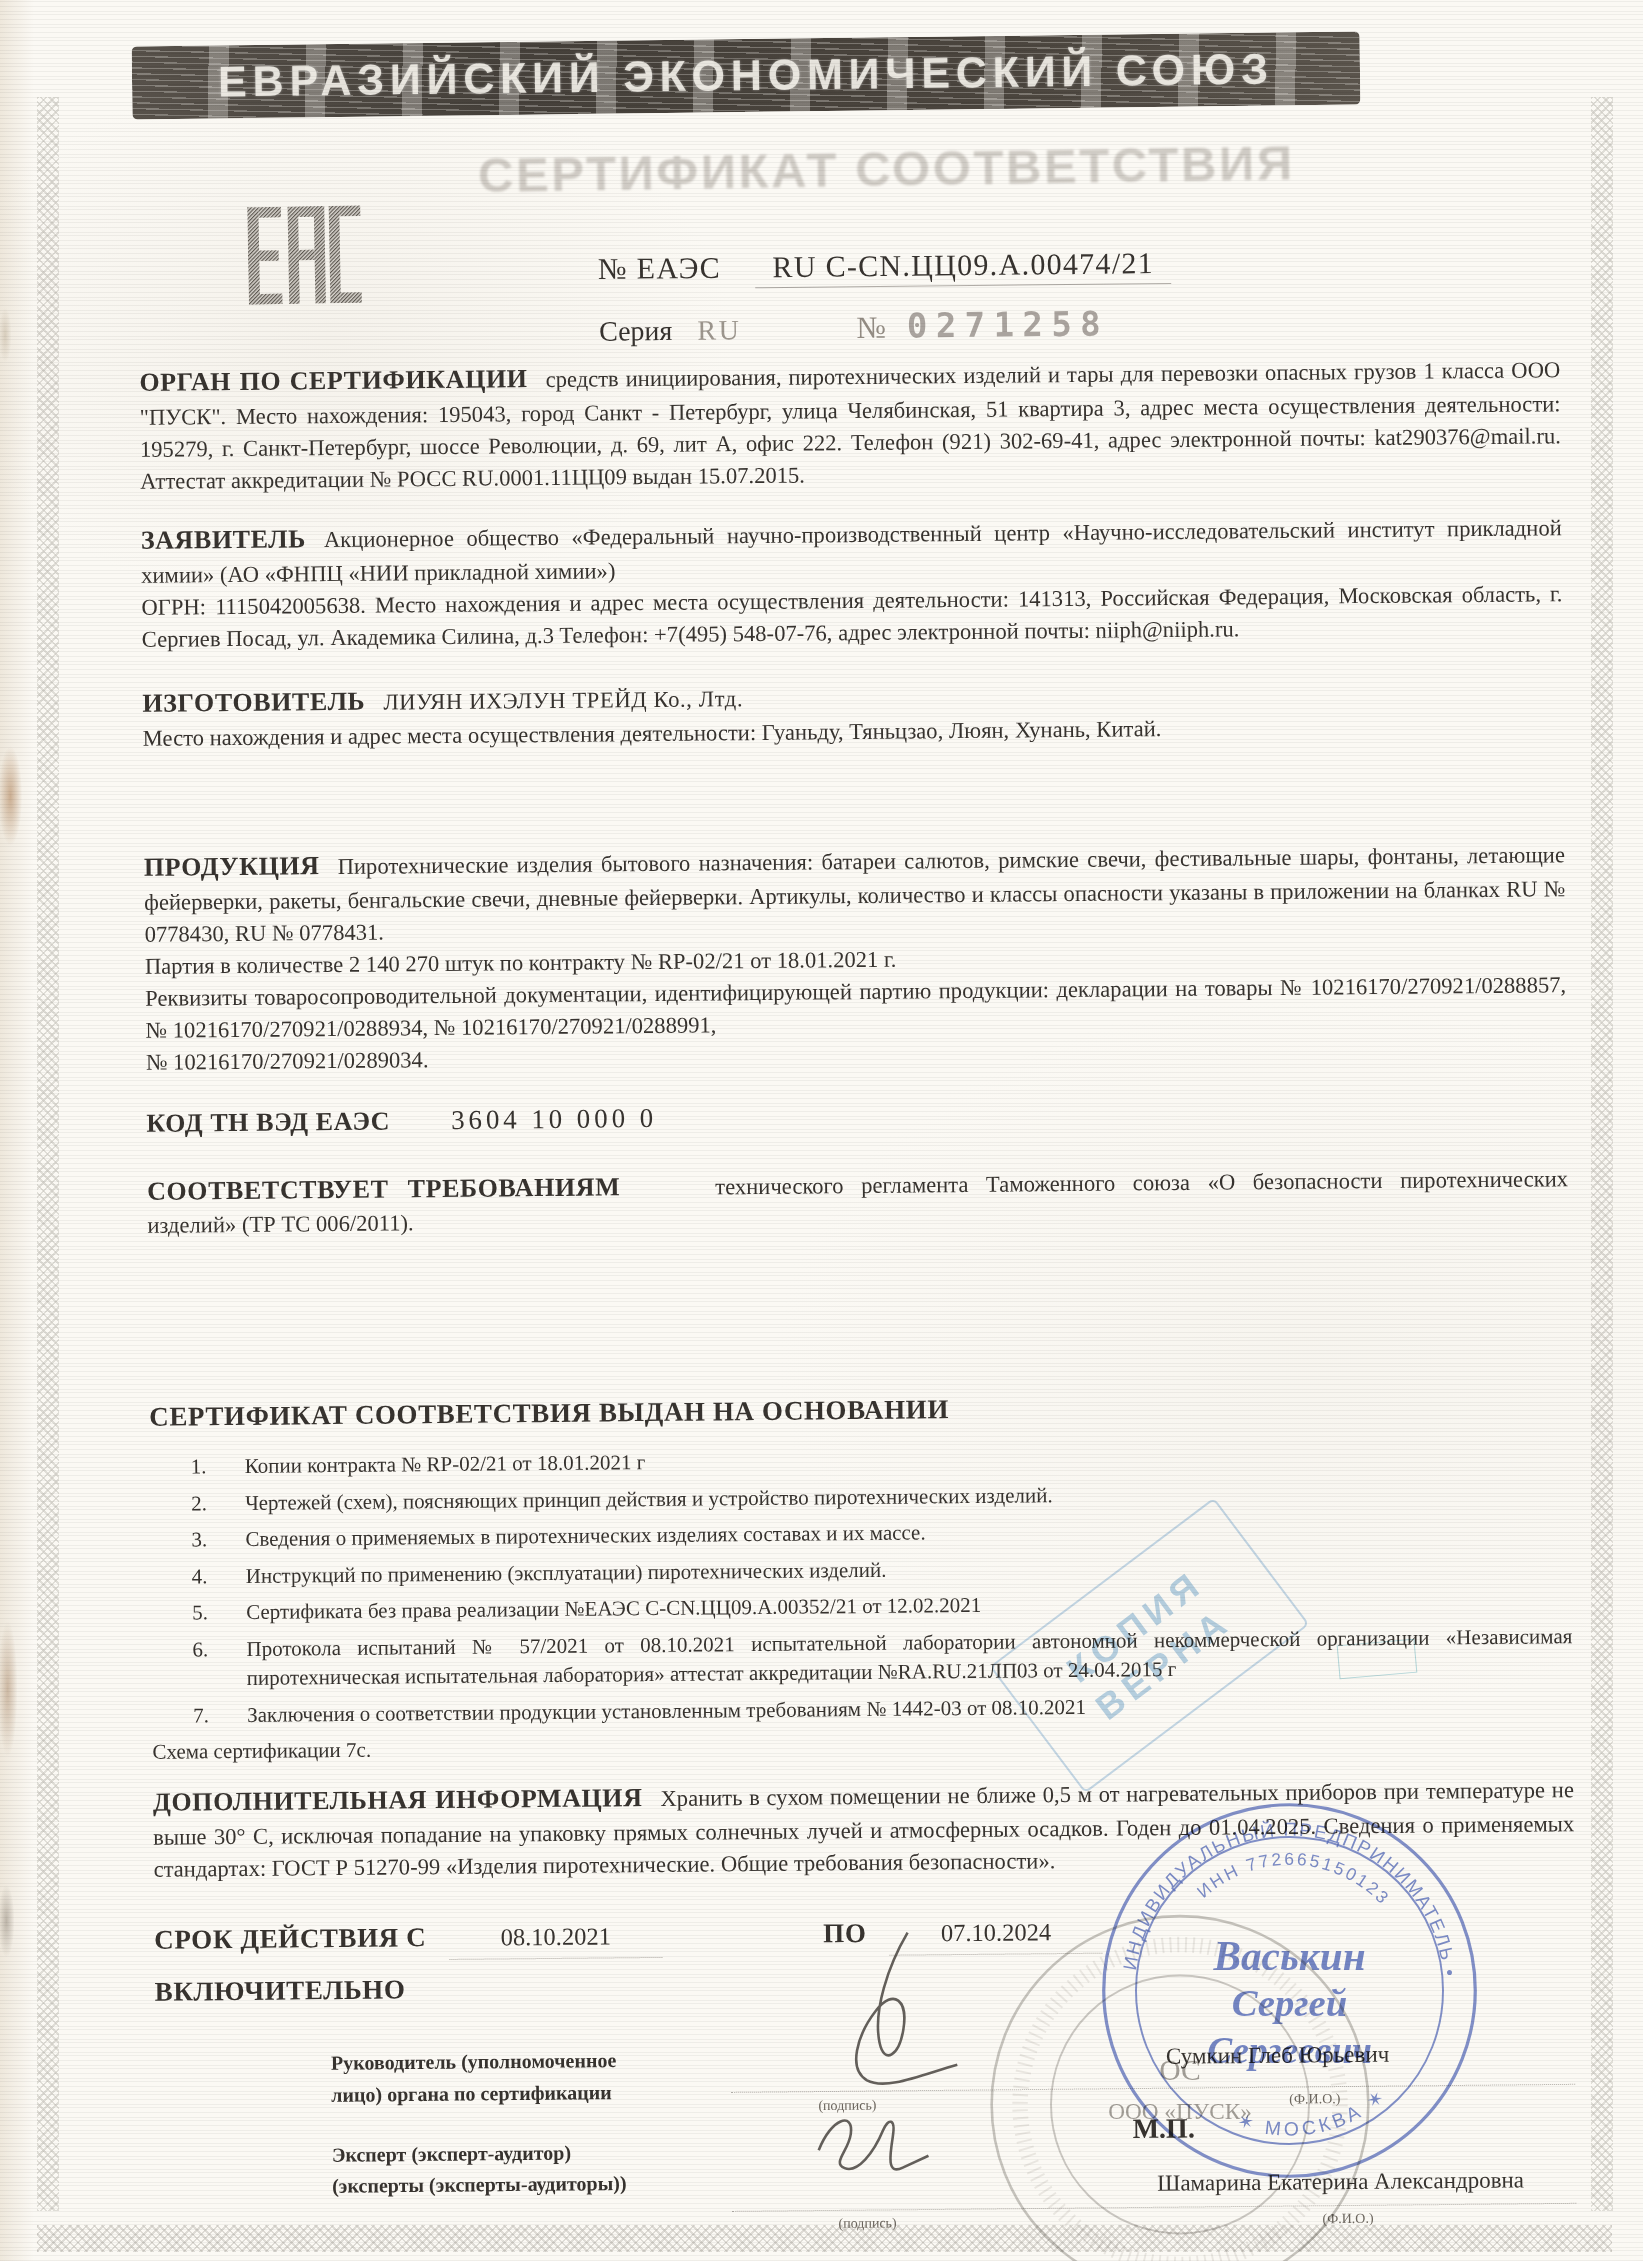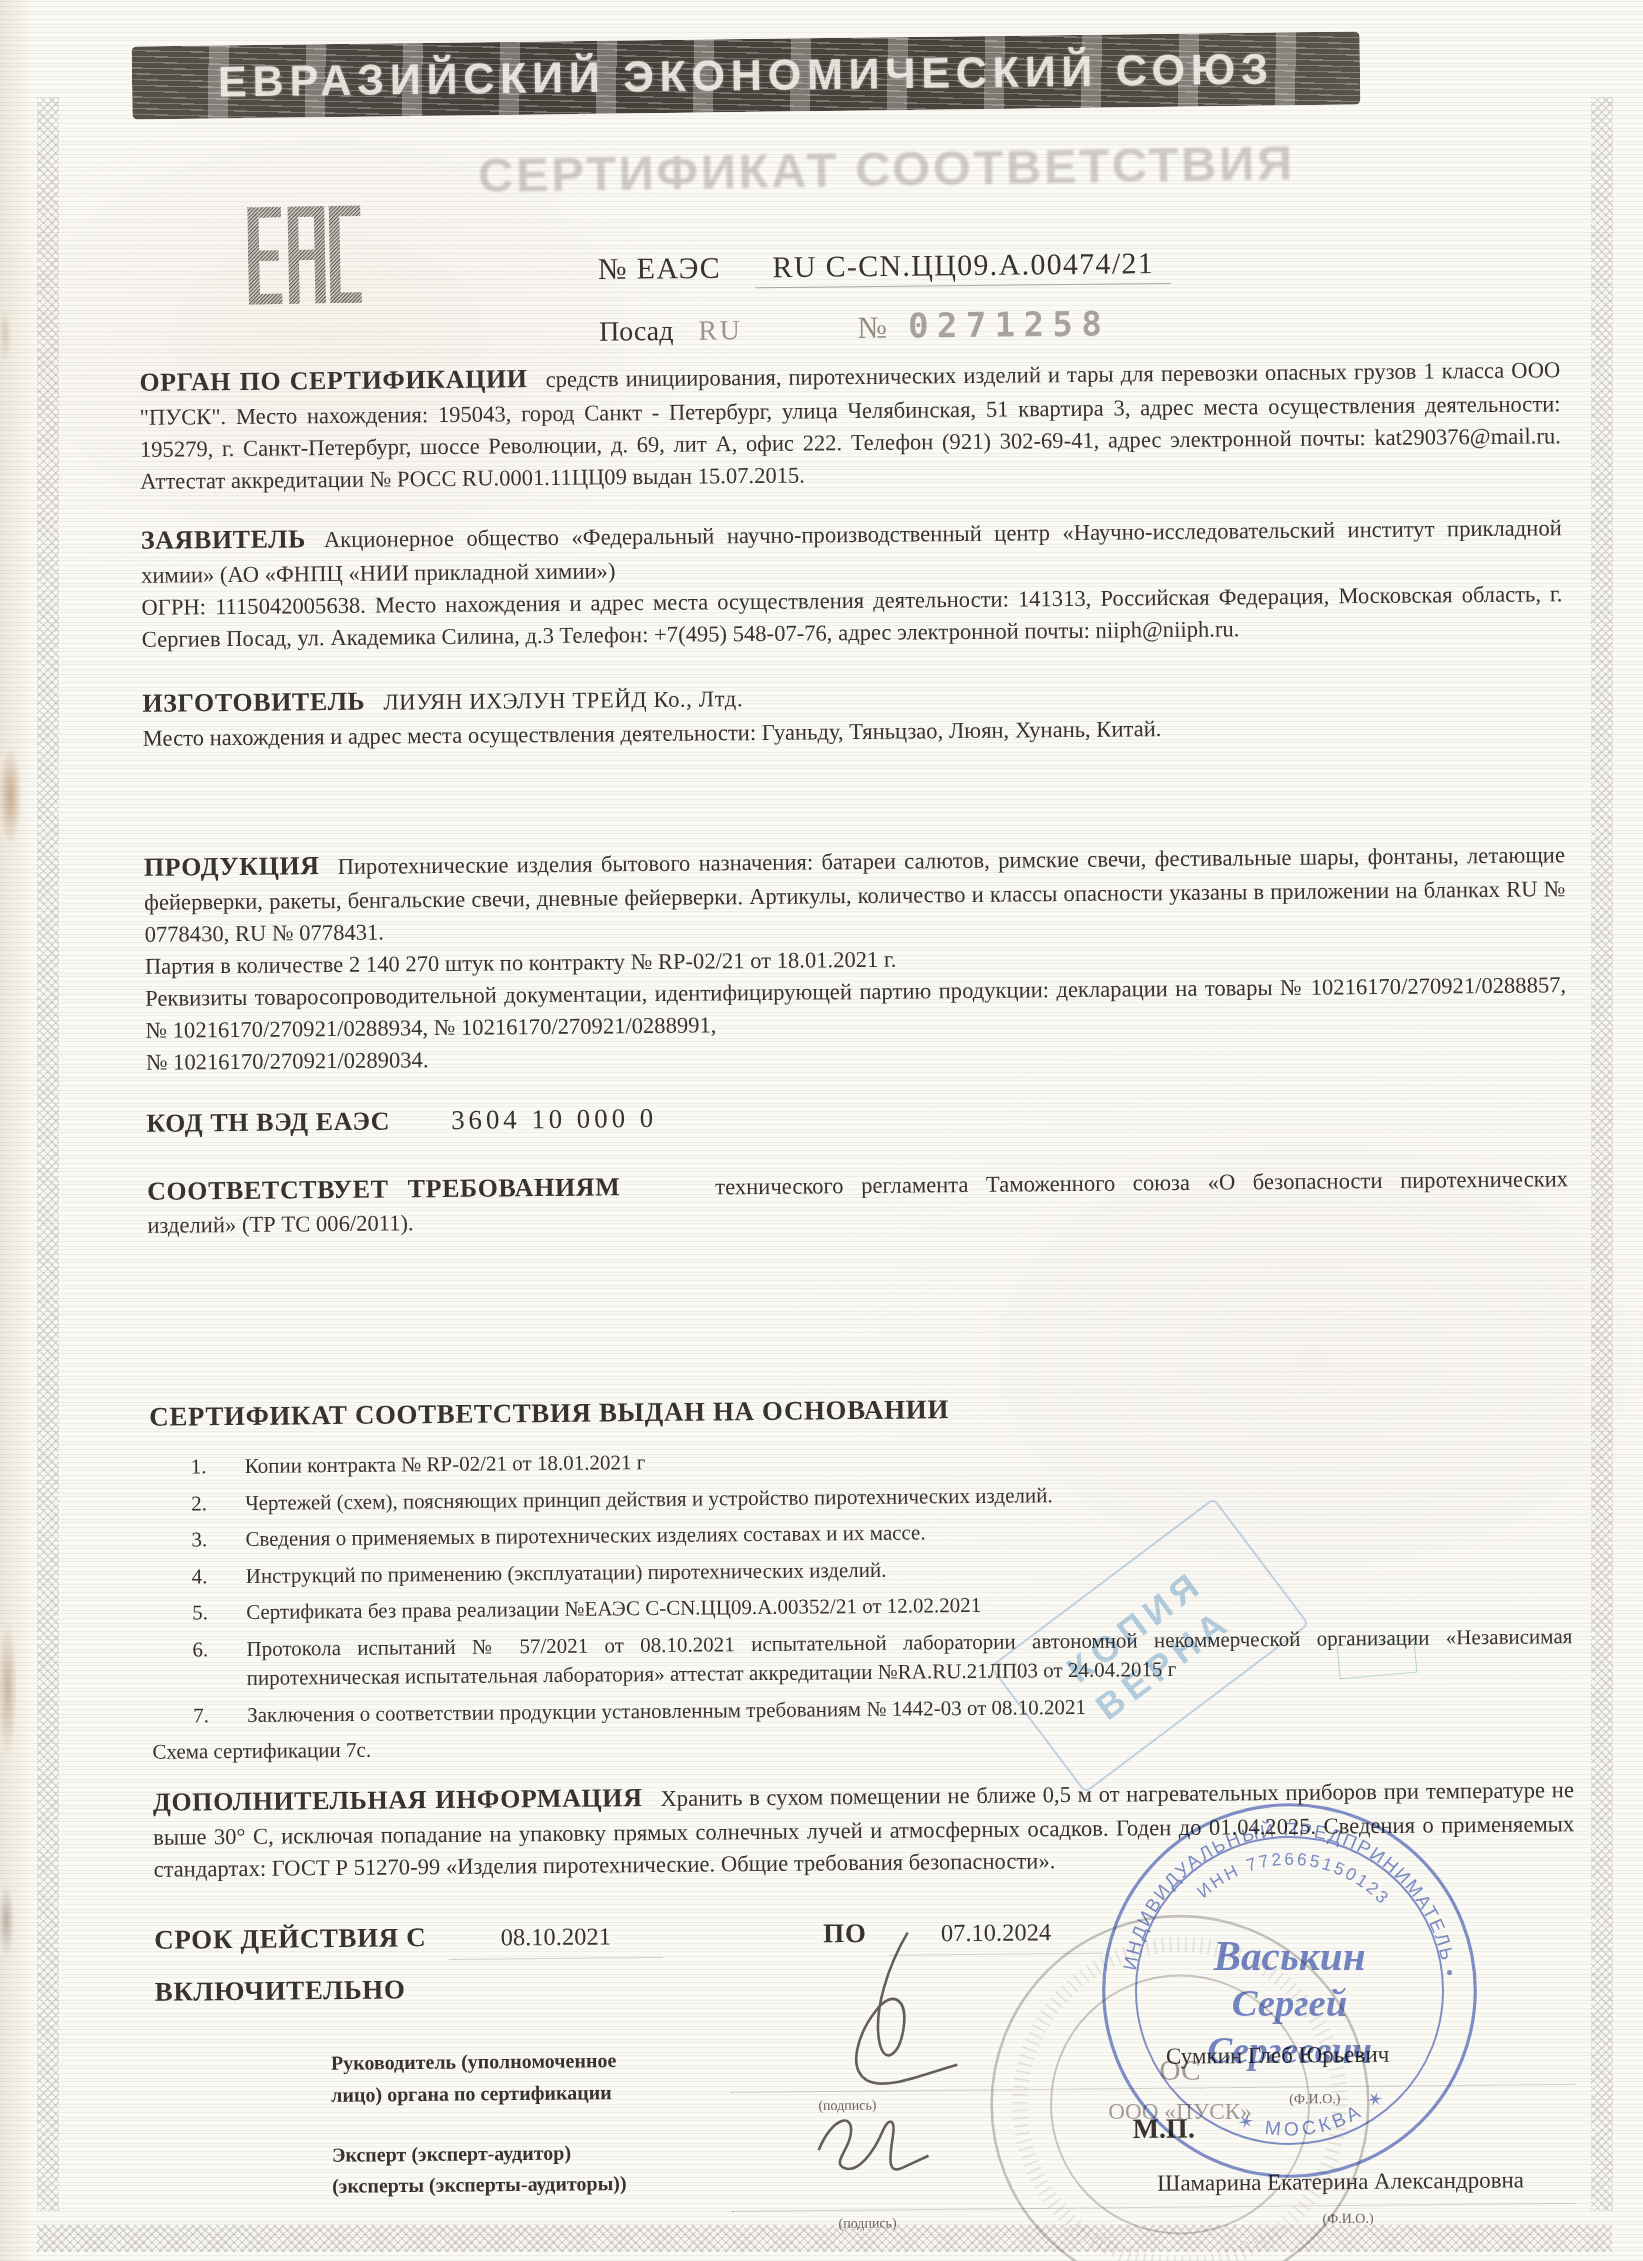--- a/index.html
+++ b/index.html
@@ -163,21 +163,21 @@
       </g>
     </svg>
   </div>
 
   <div class="number-line">
     <span class="lbl">№ ЕАЭС</span>
     <span class="val">RU C-CN.ЦЦ09.А.00474/21</span>
   </div>
 
   <div class="series-line">
-    <span>Посад</span>
+    <span>Серия</span>
     <span class="ru">RU</span>
     <span class="no">№</span>
     <span class="serial">0271258</span>
   </div>
 
   <div class="content">
 
     <p class="sec"><b class="h">ОРГАН ПО СЕРТИФИКАЦИИ</b><span>средств инициирования, пиротехнических изделий и тары для перевозки опасных грузов 1 класса ООО "ПУСК". Место нахождения: 195043, город Санкт - Петербург, улица Челябинская, 51 квартира 3, адрес места осуществления деятельности: 195279, г. Санкт-Петербург, шоссе Революции, д. 69, лит А, офис 222. Телефон (921) 302-69-41, адрес электронной почты: kat290376@mail.ru. Аттестат аккредитации № РОСС RU.0001.11ЦЦ09 выдан 15.07.2015.</span></p>
 
     <p class="sec applicant"><b class="h">ЗАЯВИТЕЛЬ</b><span>Акционерное общество «Федеральный научно-производственный центр «Научно-исследовательский институт прикладной химии» (АО «ФНПЦ «НИИ прикладной химии»)</span></p>

